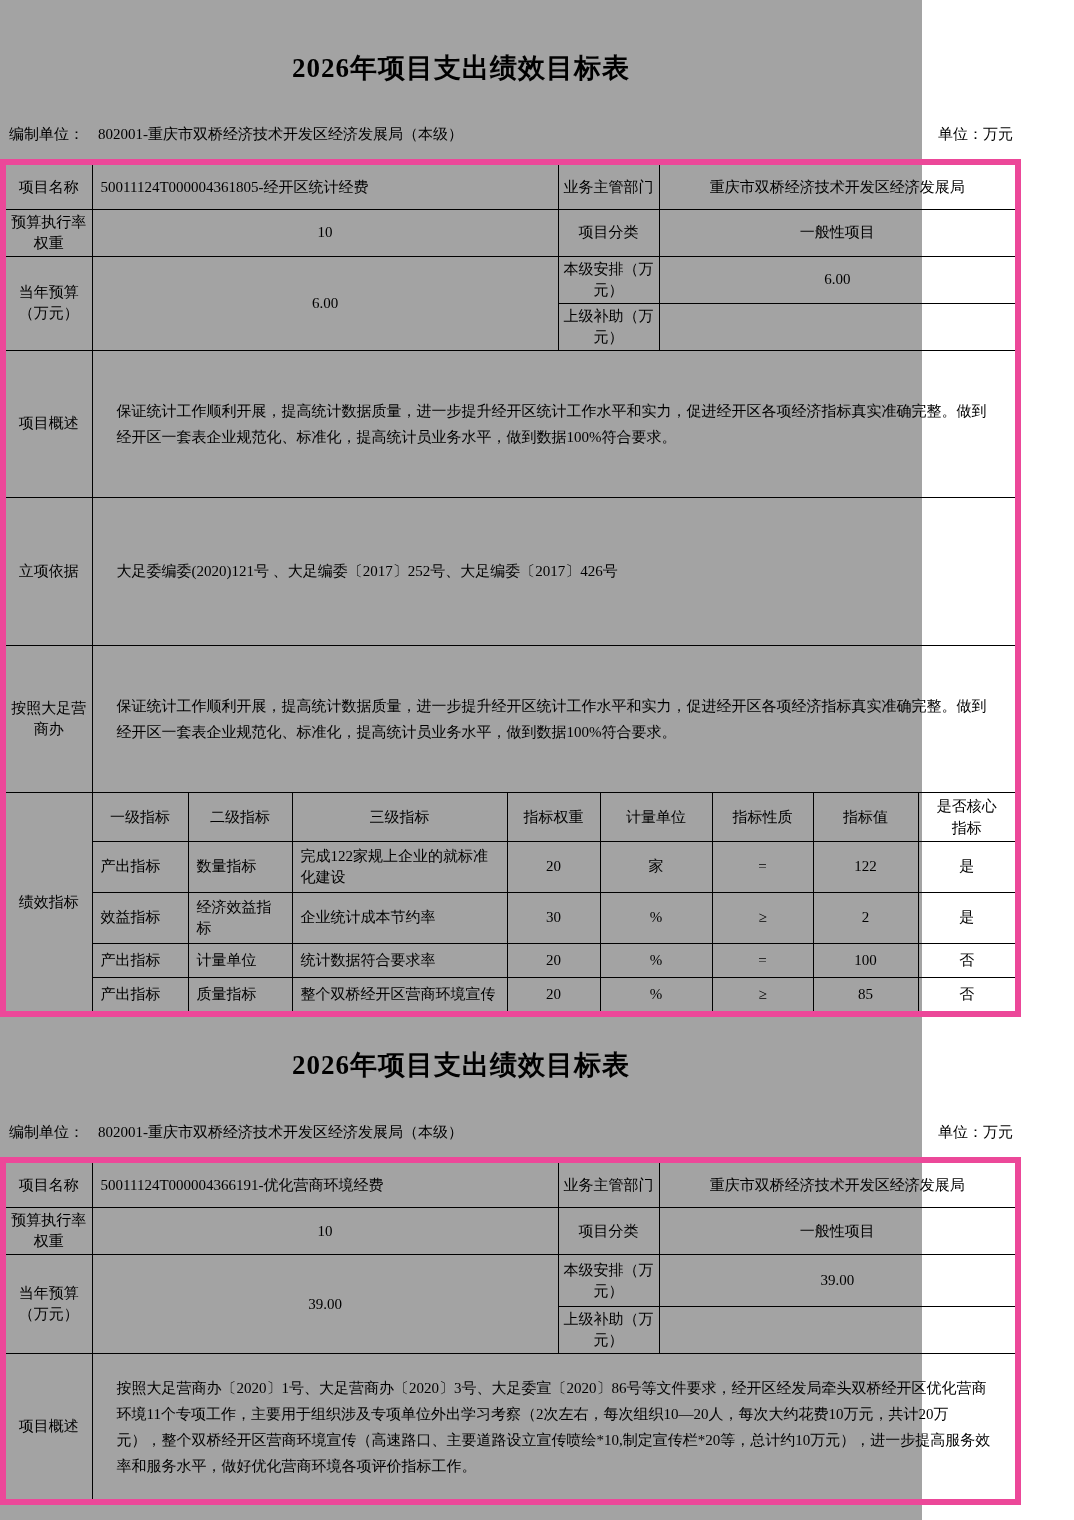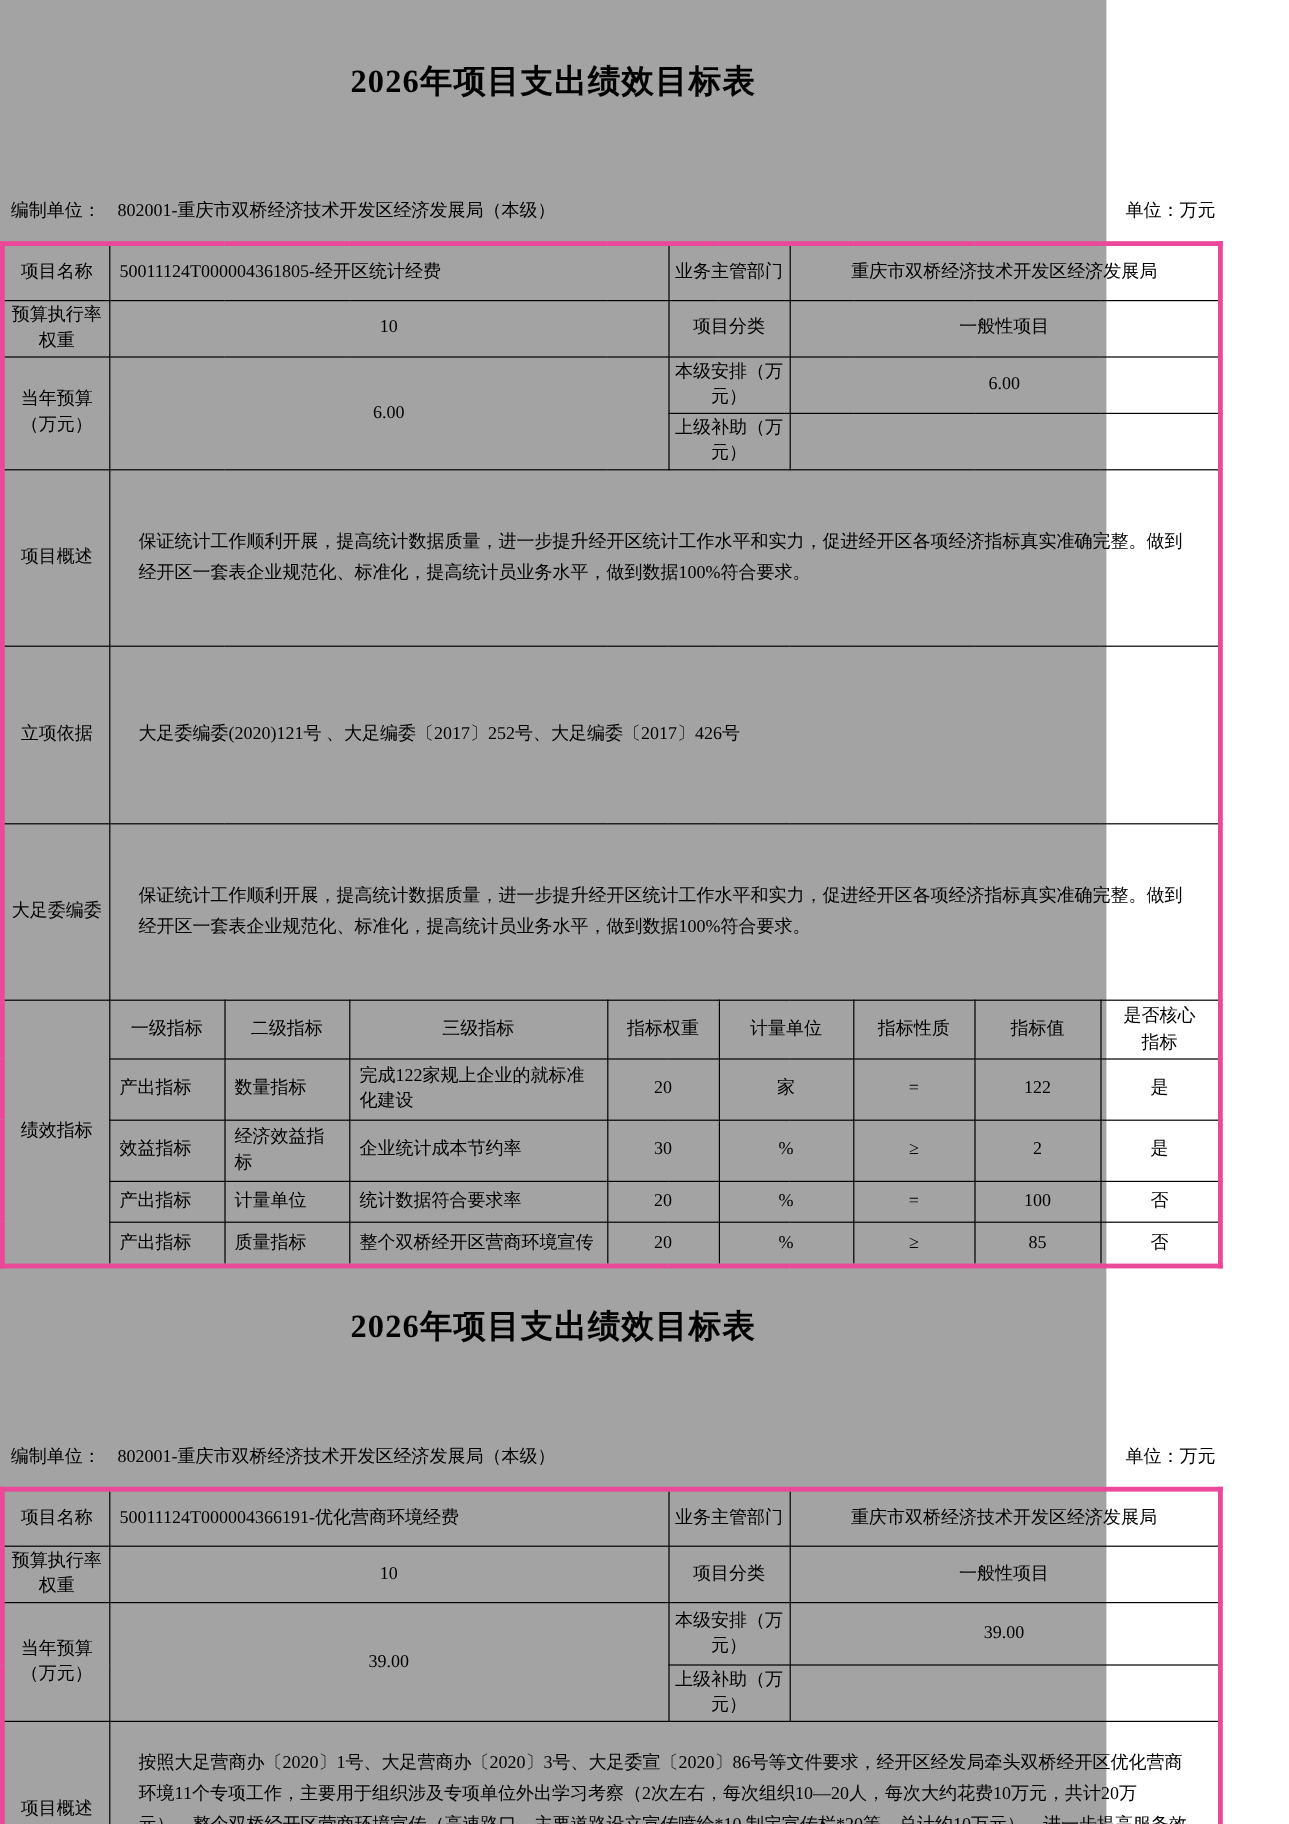--- a/index.html
+++ b/index.html
@@ -25,30 +25,30 @@
 
   .meta-row {
     width: 1015px;
     margin: 40px auto 15px auto;
     display: flex;
     justify-content: space-between;
     align-items: flex-end;
     font-size: 15px;
     line-height: 20px;
   }
-  .meta-left { padding-left: 9px; margin-top: 42px; }
+  .meta-left { padding-left: 9px; }
   .meta-left .meta-value { margin-left: 14px; }
   .meta-right { padding-right: 2px; }
 
   table.form-table {
     width: 1015px;
     margin: 0 auto;
     border-collapse: collapse;
     table-layout: fixed;
-    border: 4px solid #ec4899;
+    border: 6px solid #ec4899;
     font-size: 15px;
   }
   .form-table td, .form-table th {
     border: 1px solid #000000;
     text-align: center;
     vertical-align: middle;
     padding: 2px 4px;
     font-weight: normal;
     line-height: 21px;
     overflow: hidden;
@@ -116,21 +116,21 @@
       </tr>
       <tr style="height:147px">
         <td>项目概述</td>
         <td colspan="10" class="para">保证统计工作顺利开展，提高统计数据质量，进一步提升经开区统计工作水平和实力，促进经开区各项经济指标真实准确完整。做到经开区一套表企业规范化、标准化，提高统计员业务水平，做到数据100%符合要求。</td>
       </tr>
       <tr style="height:148px">
         <td>立项依据</td>
         <td colspan="10" class="para">大足委编委(2020)121号 、大足编委〔2017〕252号、大足编委〔2017〕426号</td>
       </tr>
       <tr style="height:147px">
-        <td>大足委编委</td>
+        <td>按照大足营商办</td>
         <td colspan="10" class="para">保证统计工作顺利开展，提高统计数据质量，进一步提升经开区统计工作水平和实力，促进经开区各项经济指标真实准确完整。做到经开区一套表企业规范化、标准化，提高统计员业务水平，做到数据100%符合要求。</td>
       </tr>
       <tr style="height:48px">
         <td rowspan="5">绩效指标</td>
         <th class="hdr">一级指标</th>
         <th class="hdr">二级指标</th>
         <th class="hdr">三级指标</th>
         <th class="hdr" colspan="2">指标权重</th>
         <th class="hdr" colspan="2">计量单位</th>
         <th class="hdr">指标性质</th>

